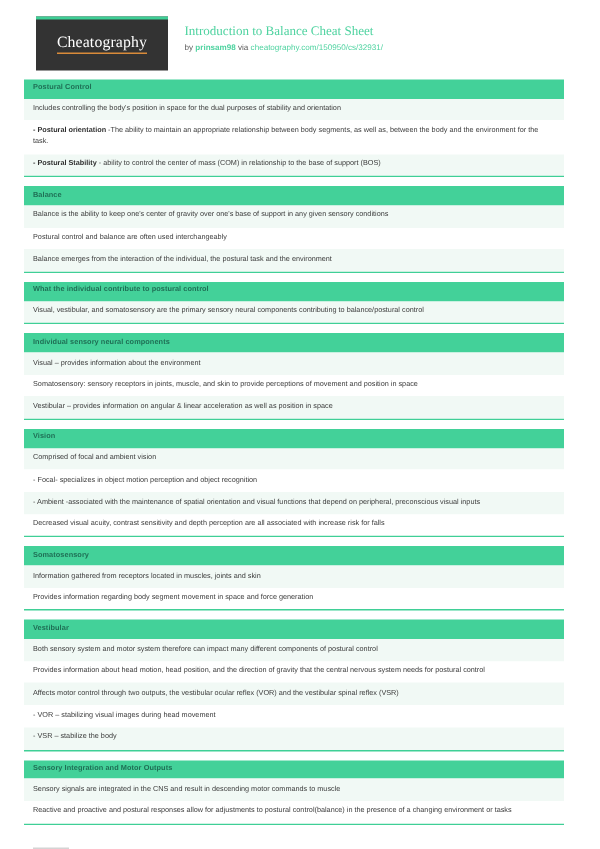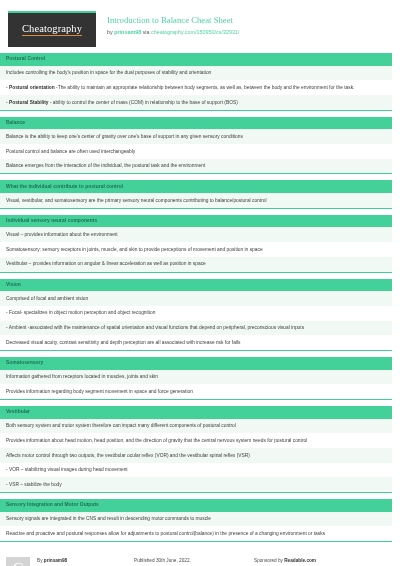--- a/index.html
+++ b/index.html
@@ -2,21 +2,21 @@
 <html><head>
 <meta charset="utf-8">
 <style>
   * { margin:0; padding:0; box-sizing:border-box; }
   html, body {
     width:400px; height:566px;
     background:#ffffff;
     font-family:"Liberation Sans", sans-serif;
     -webkit-font-smoothing:antialiased;
   }
-  .page { width:392px; height:566px; position:relative; padding:0 0; }
+  .page { width:392px; height:566px; position:relative; padding:0 16px; }
 
   
   .masthead { display:flex; align-items:flex-start; padding:11px 0 6px 8px; }
   .logo-box {
     width:88px; height:36px;
     background:#333333;
     border-top:2px solid #3fcf96;
     display:flex; align-items:center; justify-content:center;
     flex:0 0 auto;
   }

